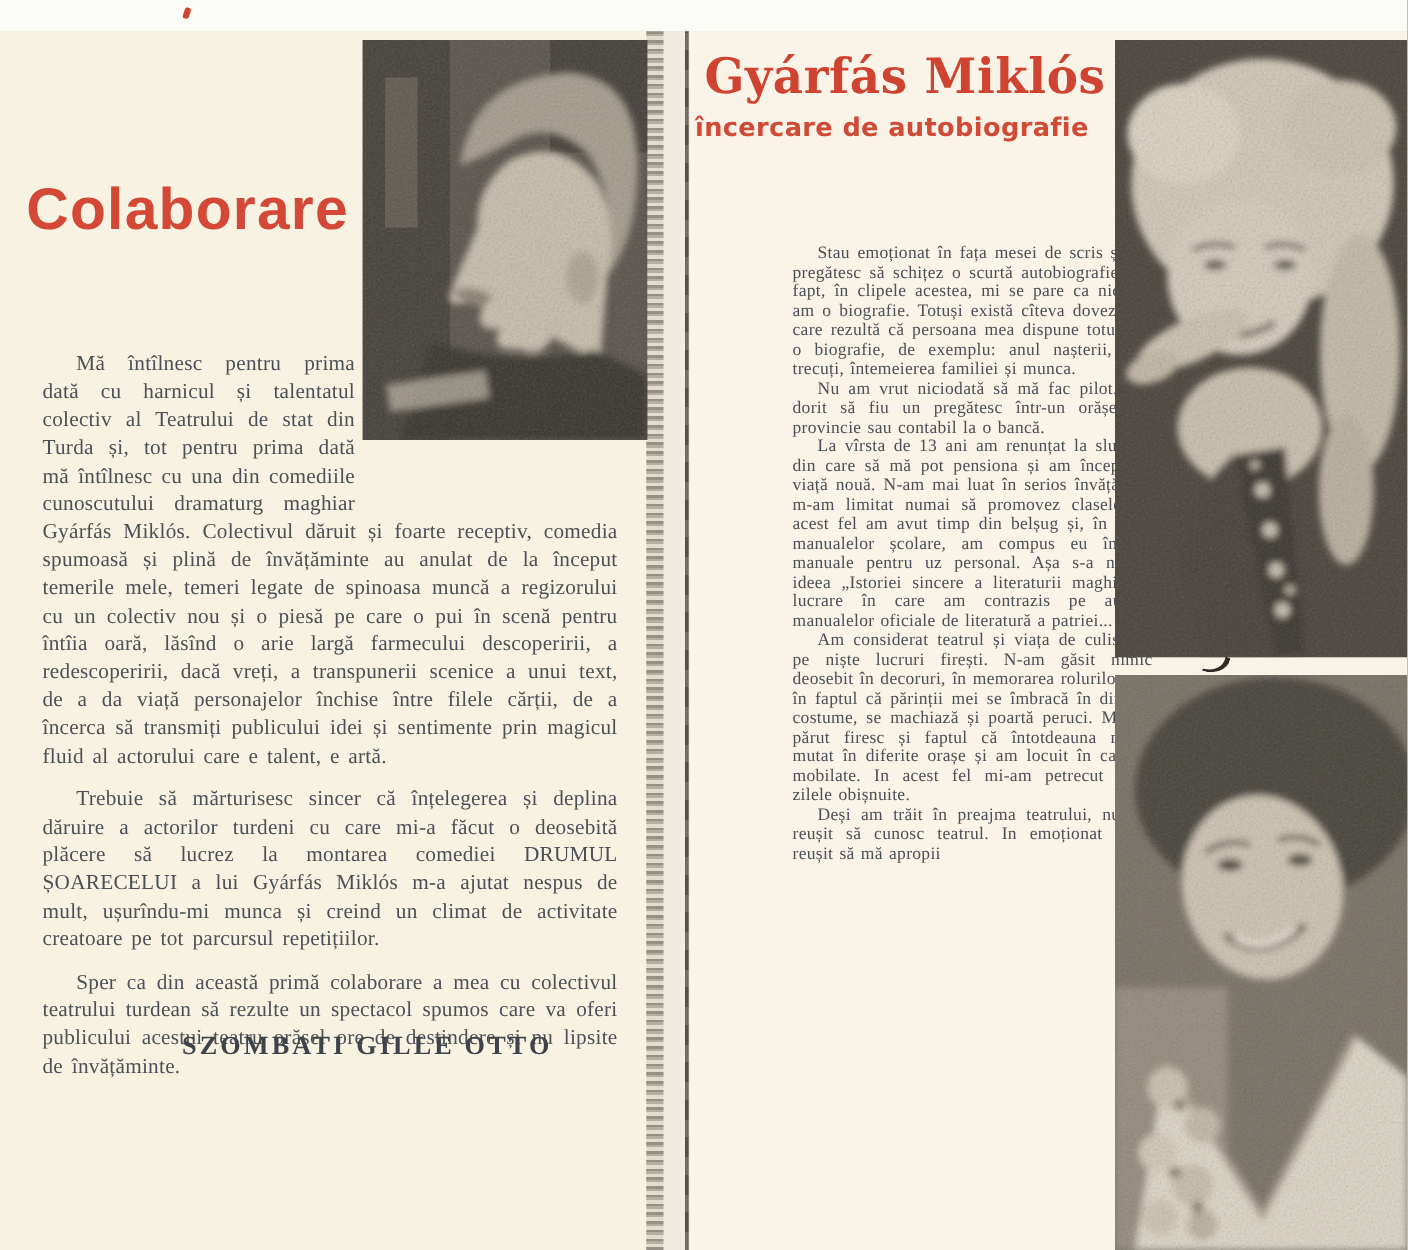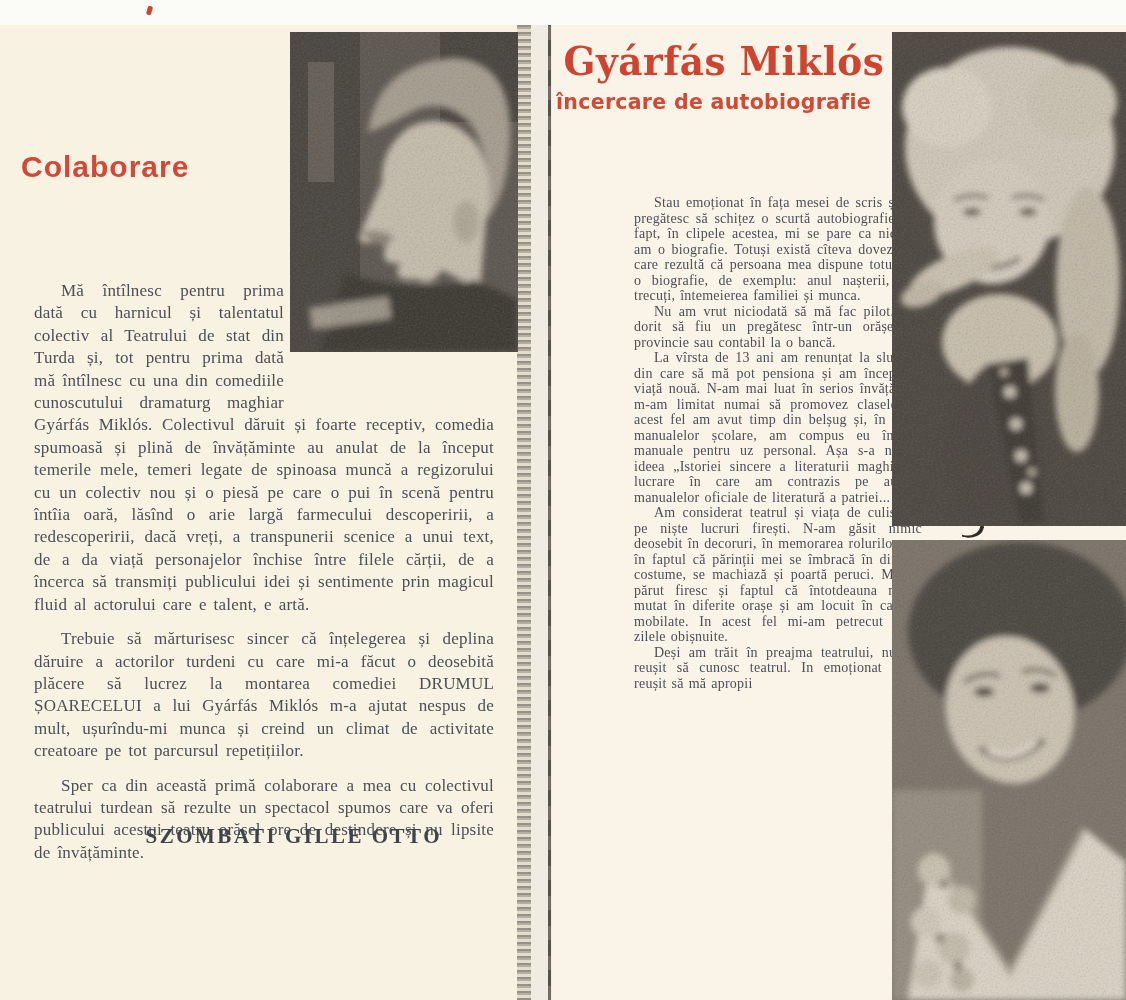--- a/index.html
+++ b/index.html
@@ -13,21 +13,21 @@
   .page-right{position:absolute;left:552px;top:25px;width:574px;height:975px;background:#faf3e7;}
   .gutter-noise{position:absolute;left:517px;top:25px;width:14px;height:975px;opacity:.75;
           background:repeating-linear-gradient(0deg,rgba(45,42,38,.65) 0 2px,rgba(140,130,115,.25) 2px 5px,rgba(70,64,58,.5) 5px 7px);
           filter:blur(.5px);}
   .gutter-gap{position:absolute;left:531px;top:25px;width:21px;height:975px;background:#f0ece1;}
   .gutter-line{position:absolute;left:548px;top:25px;width:3px;height:975px;
           background:repeating-linear-gradient(0deg,#716c64 0 14px,#55514b 14px 30px);filter:blur(.3px);}
 
   .title-left{position:absolute;left:21px;top:143px;margin:0;
           font-family:"Liberation Sans",sans-serif;font-weight:bold;
-          font-size:30px;line-height:47px;color:#d34836;letter-spacing:1px;}
+          font-size:47px;line-height:47px;color:#d34836;letter-spacing:1px;}
   .title-left .l2{display:block;margin-left:90px;}
 
   .photo{position:absolute;display:block;}
   .photo-man{left:290px;top:32px;}
   .photo-w-top{left:892px;top:32px;}
   .photo-w-bottom{left:892px;top:540px;}
   .page-curl{position:absolute;left:963px;top:524px;width:16px;height:13px;
           border-right:4px solid #2e2b27;border-bottom:2px solid #2e2b27;
           border-radius:0 0 90% 0;transform:rotate(12deg);}
 

